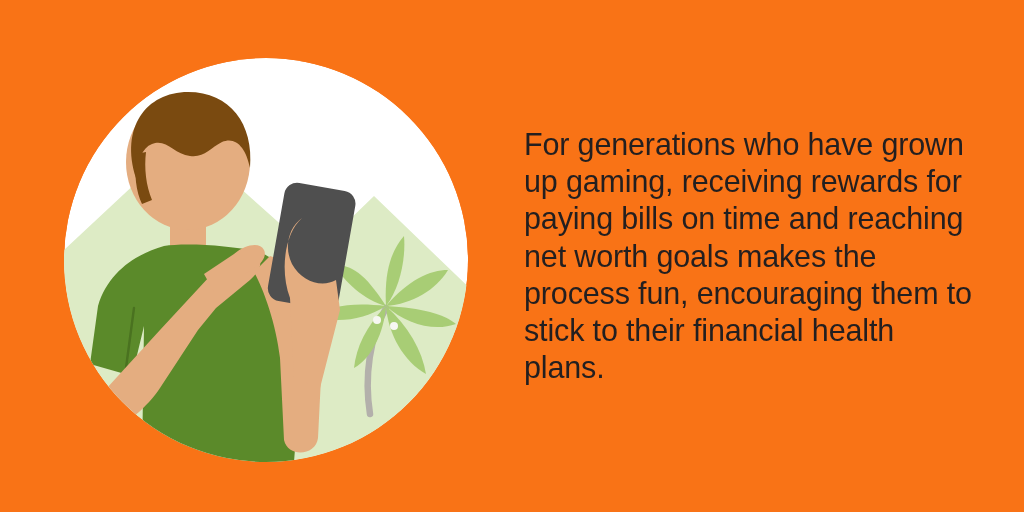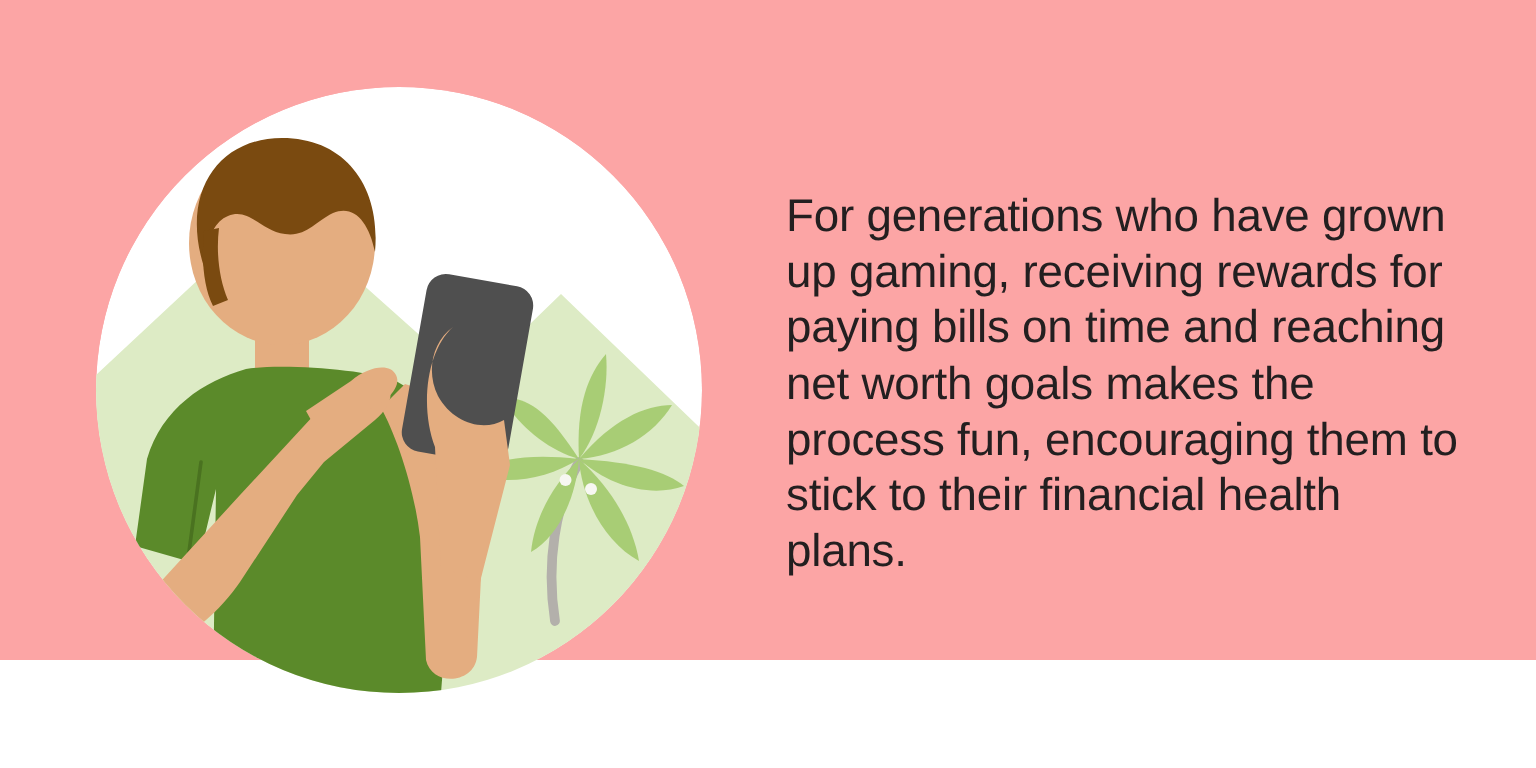--- a/index.html
+++ b/index.html
@@ -8,22 +8,22 @@
   }
   body {
     width: 1024px;
     height: 512px;
     overflow: hidden;
     font-family: "Liberation Sans", sans-serif;
   }
   #page {
     position: relative;
     width: 1024px;
-    height: 440px;
-    background: #fca5a5;
+    height: 512px;
+    background: #f97316;
   }
 
   
   #illustration {
     position: absolute;
     left: 64px;
     top: 58px;
     width: 404px;
     height: 404px;
   }

